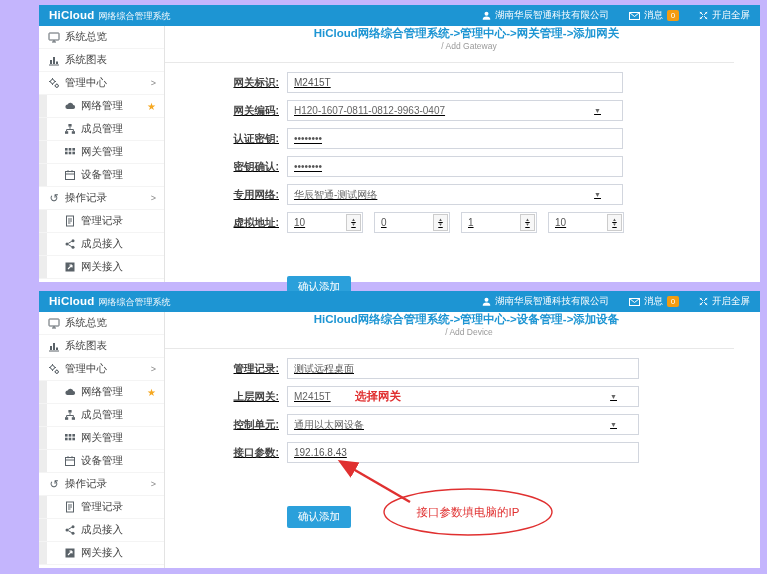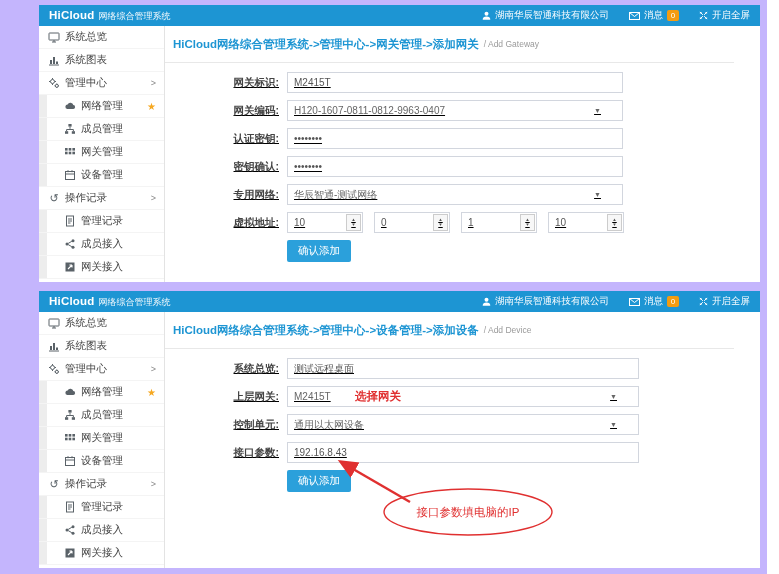--- a/index.html
+++ b/index.html
@@ -26,37 +26,37 @@
   .sidebar { width:126px; border-right:1px solid #e3e3e3; background:#fff; flex-shrink:0; }
   .srow { position:relative; height:23px; display:flex; align-items:center; padding-left:8px; border-bottom:1px solid #f4f4f4; font-size:10.5px; color:#444; cursor:pointer; }
   .srow .icon { width:14px; margin-right:4px; display:inline-flex; justify-content:center; color:#5a6268; font-size:11px; line-height:1; }
   .srow .icon svg { display:block; }
   .srow.sub { padding-left:24px; }
   .srow.sub::before { content:''; position:absolute; left:0; top:0; bottom:0; width:8px; background:#ededed; }
   .chev { position:absolute; right:8px; font-size:9px; color:#888; }
   .star { position:absolute; right:8px; font-size:10px; color:#F6A821; }
 
   .content { flex:1; position:relative; background:#fff; }
-  .crumb { height:36px; display:flex; align-items:center; padding-left:8px; white-space:nowrap; }
+  .crumb { height:36px; display:flex; align-items:center; padding-left:8px; white-space:nowrap;flex-direction:column; }
   .crumb .cmain { color:#1D95D3; font-weight:bold; font-size:11.5px; }
   .crumb .csuf { color:#9a9a9a; font-size:8.5px; margin-left:5px; }
   .formbox { border-top:1px solid #e8e8e8; margin-right:26px; padding:9px 0 0 60px;text-decoration:underline; }
   .frow { display:flex; align-items:center; margin-bottom:7px; }
   .flabel { width:54px; flex-shrink:0; text-align:right; margin-right:8px; font-weight:bold; font-size:10.5px; color:#444; white-space:nowrap; }
   .tinput { height:21px; border:1px solid #d2d6de; padding:0 6px; font-size:10px; color:#555; background:#fff; outline:none;
             font-family:"Liberation Sans","DejaVu Sans",sans-serif; }
   .w1 { width:336px; } .w2 { width:352px; }
   .fselect { height:21px; border:1px solid #d2d6de; background:#fff; display:flex; align-items:center; justify-content:space-between; padding:0 21px 0 6px; font-size:10px; color:#666; cursor:pointer; }
   .caret { font-size:7px; color:#666; }
   .spingroup { display:flex; }
   .spinner { width:76px; height:21px; border:1px solid #d2d6de; background:#fff; display:flex; align-items:center; justify-content:space-between; padding-left:6px; margin-right:11px; font-size:10px; color:#555; }
   .spinner:last-child { margin-right:0; }
   .step { width:15px; height:17px; margin-right:1px; background:#f7f7f7; border:1px solid #ccc; display:flex; flex-direction:column; align-items:center; justify-content:center; gap:1px; font-size:4.5px; color:#555; line-height:1; cursor:pointer; }
   .btnrow { margin-left:62px; margin-top:3px; }
-  .btn { background:#2BA0DB; color:#fff; border:none; border-radius:2px; font-size:10.5px; padding:4px 11px; cursor:pointer; font-family:"Liberation Sans","DejaVu Sans",sans-serif; }
+  .btn { background:#2BA0DB; color:#fff; border:none; border-radius:2px; font-size:10.5px; padding:4px 11px; cursor:pointer; font-family:"Liberation Sans","DejaVu Sans",sans-serif;margin-top:36px; }
 
   
   .ann-select { position:absolute; left:190px; top:77px; color:#E03030; font-weight:bold; font-size:11.5px; }
   .ann-svg { position:absolute; left:0; top:0; pointer-events:none; }
 </style>
 </head>
 <body>
 
 <div class="page">
 
@@ -441,21 +441,21 @@
         </div>
       </div>
 
       <div class="content">
         <div class="crumb">
           <span class="cmain">HiCloud网络综合管理系统-&gt;管理中心-&gt;设备管理-&gt;添加设备</span>
           <span class="csuf">/ Add Device</span>
         </div>
         <div class="formbox">
           <div class="frow">
-            <span class="flabel">系统总览:</span>
+            <span class="flabel">管理记录:</span>
             <input class="tinput w2" value="测试远程桌面" style="">
           </div>
           <div class="frow">
             <span class="flabel">上层网关:</span>
             <div class="fselect w2">
               <span>M2415T</span>
               <span class="caret">▼</span>
             </div>
           </div>
           <div class="frow">

